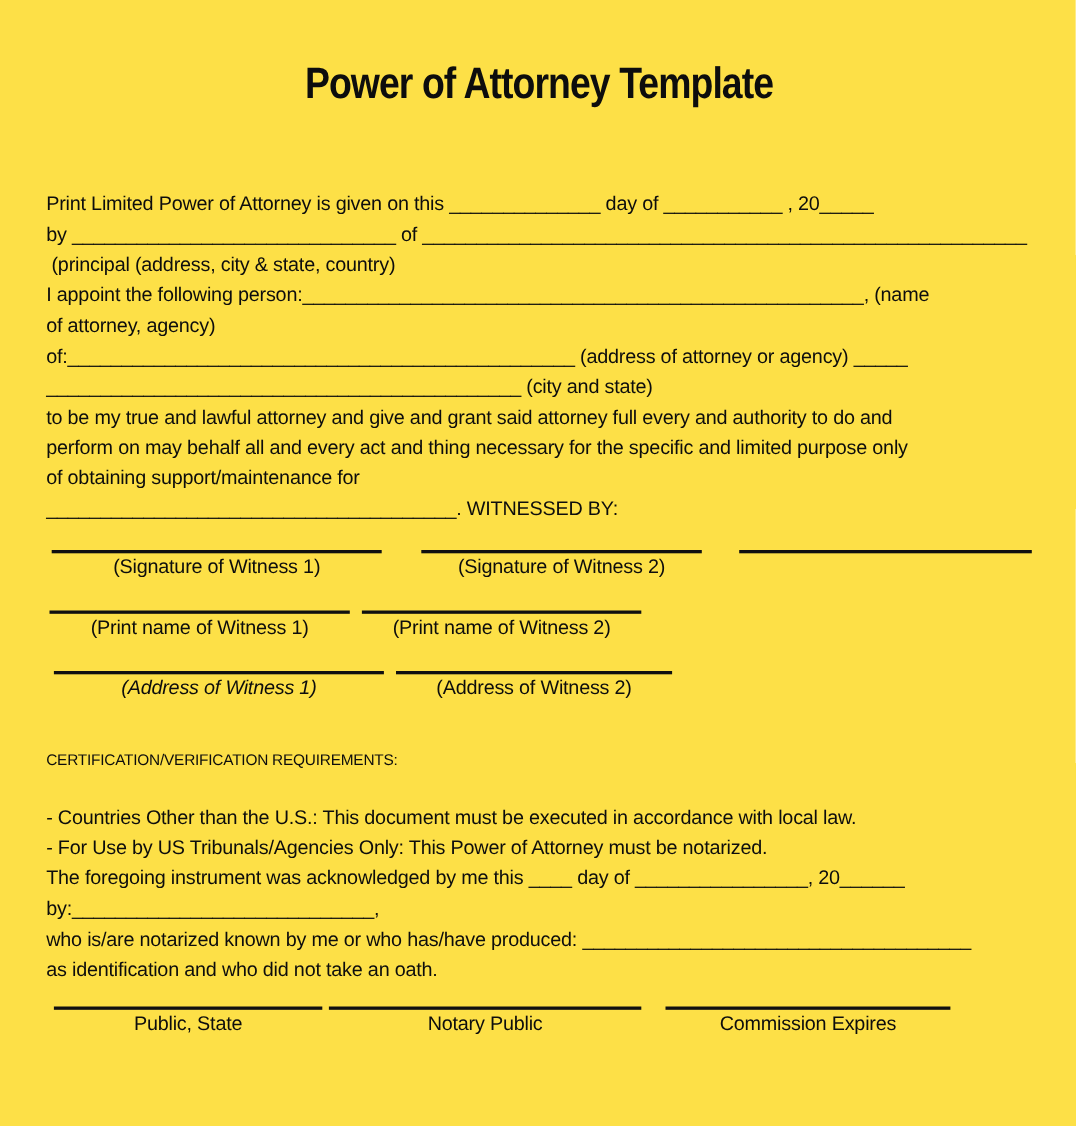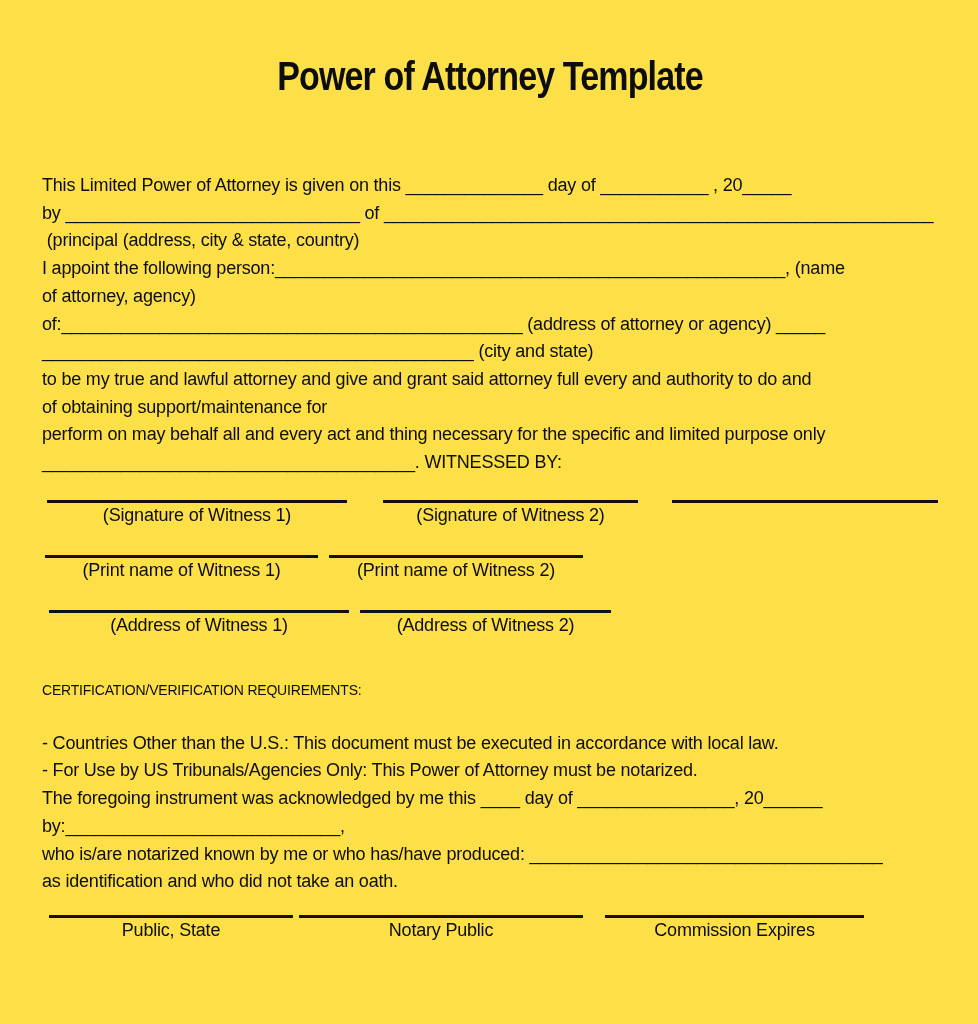--- a/index.html
+++ b/index.html
@@ -66,44 +66,44 @@
   }
   .cert-lines { margin-top: 26px; }
   .notary-row { margin-top: 5px; }
 
   
   .w1c1 { width: 300px; margin-left: 5px; }
   .w1c2 { width: 255px; margin-left: 7px; }
   .w1c3 { width: 266px; margin-left: 5px; }
   .w2c1 { width: 273px; margin-left: 3px; }
   .w2c2 { width: 254px; margin-left: 11px; }
-  .w3c1 { width: 300px; margin-left: 7px; }
+  .w3c1 { width: 300px; margin-left: 7px; font-style: italic; }
   .w3c2 { width: 251px; margin-left: 11px; }
   .nc1  { width: 244px; margin-left: 7px; }
   .nc2  { width: 284px; margin-left: 6px; }
   .nc3  { width: 259px; margin-left: 22px; }
 </style>
 </head>
 <body>
 
 <div class="page">
 
   <h1 class="doc-title">Power of Attorney Template</h1>
 
   <div class="intro">
-    <div class="txt-line">This Limited Power of Attorney is given on this ______________ day of ___________ , 20_____</div>
+    <div class="txt-line">Print Limited Power of Attorney is given on this ______________ day of ___________ , 20_____</div>
     <div class="txt-line">by ______________________________ of ________________________________________________________</div>
     <div class="txt-line"> (principal (address, city &amp; state, country)</div>
     <div class="txt-line">I appoint the following person:____________________________________________________, (name</div>
     <div class="txt-line">of attorney, agency)</div>
     <div class="txt-line">of:_______________________________________________ (address of attorney or agency) _____</div>
     <div class="txt-line">____________________________________________ (city and state)</div>
     <div class="txt-line">to be my true and lawful attorney and give and grant said attorney full every and authority to do and</div>
+    <div class="txt-line">perform on may behalf all and every act and thing necessary for the specific and limited purpose only</div>
     <div class="txt-line">of obtaining support/maintenance for</div>
-    <div class="txt-line">perform on may behalf all and every act and thing necessary for the specific and limited purpose only</div>
     <div class="txt-line">______________________________________. WITNESSED BY:</div>
   </div>
 
   <div class="sig-row sig-row-1">
     <div class="sig-col w1c1">
       <div class="sig-rule"></div>
       <div class="sig-label">(Signature of Witness 1)</div>
     </div>
     <div class="sig-col w1c2">
       <div class="sig-rule"></div>

